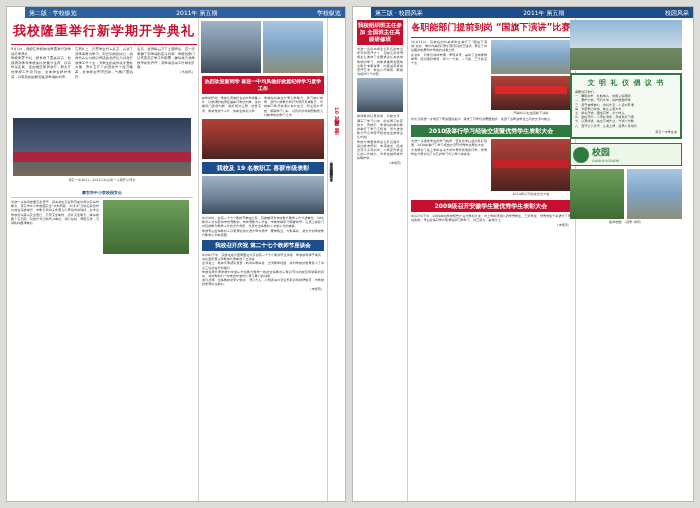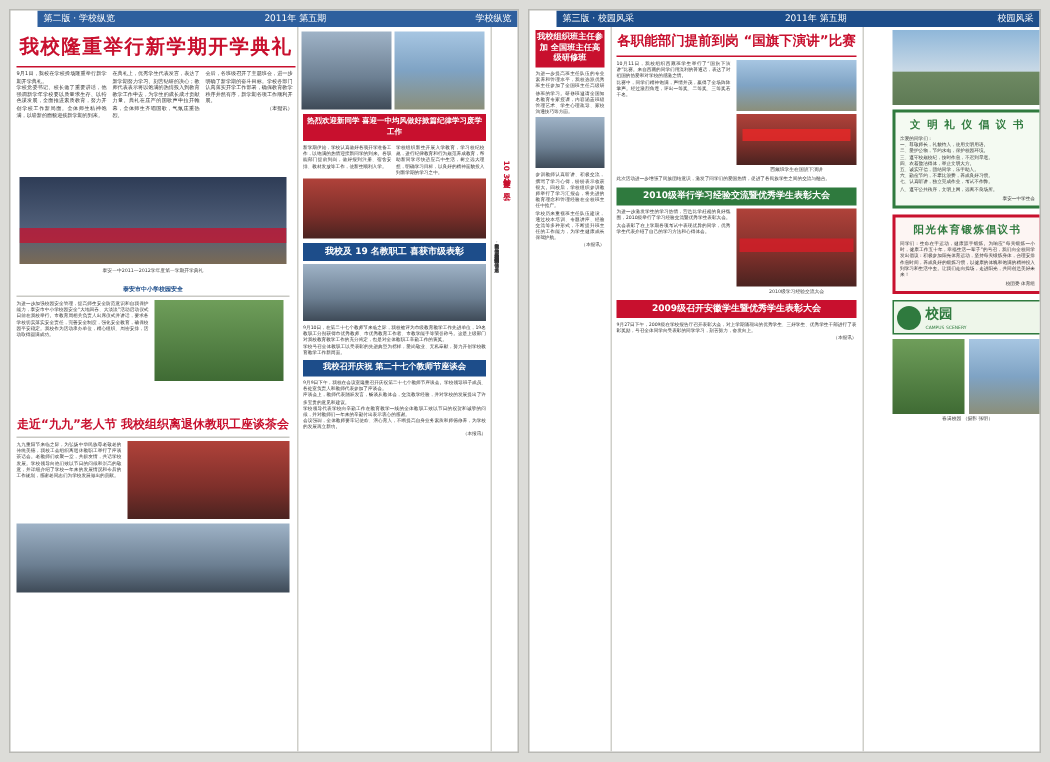--- a/index.html
+++ b/index.html
@@ -97,31 +97,20 @@
       <div class="head-blue" style="font-size:4px;">泰安市中小学校园安全</div>
       <div class="rule"></div>
       <div style="display:flex;gap:4px;margin-top:1px;">
         <div class="col" style="width:88px;">
           <div class="tx s">为进一步加强校园安全管理，提高师生安全防范意识和自我保护能力，泰安市中小学校园安全“大地回春、大淡淡”活动启动仪式日前在我校举行。市教育局相关负责人出席仪式并讲话，要求各学校切实落实安全责任，完善安全制度，强化安全教育，确保校园平安稳定。我校作为活动承办单位，精心组织、周密安排，活动取得圆满成功。</div>
         </div>
         <div class="col photo green" style="width:86px;height:54px;"></div>
       </div>
     </div>
 
-    <div style="position:absolute;left:4px;top:258px;width:182px;">
-      <div class="head-red" style="font-size:8px;padding:1px 0;">走近“九九”老人节 我校组织离退休教职工座谈茶会</div>
-      <div class="rule"></div>
-      <div style="display:flex;gap:4px;margin-top:1px;">
-        <div class="col" style="width:70px;">
-          <div class="tx s">九九重阳节来临之际，为弘扬中华民族尊老敬老的传统美德，我校工会组织离退休教职工举行了座谈茶话会。老教师们欢聚一堂，共叙友情，共话学校发展。学校领导向他们致以节日的问候和崇高的敬意，并详细介绍了学校一年来的发展情况和今后的工作规划，感谢老同志们为学校发展做出的贡献。</div>
-        </div>
-        <div class="col photo crowd" style="width:108px;height:52px;"></div>
-      </div>
-      <div class="photo grp" style="margin-top:3px;width:182px;height:46px;"></div>
-    </div>
 
     <div class="vline" style="left:191px;"></div>
 
     <div style="position:absolute;left:195px;top:58px;width:122px;">
       <div class="banner-red" style="font-size:5px;padding:2px 1px;line-height:7px;">热烈欢迎新同学 喜迎一中均风做好掀篇纪律学习废学工作</div>
       <div style="display:flex;gap:3px;margin-top:2px;">
         <div class="col" style="width:59px;">
             <div class="tx s">新学期伊始，学校认真做好各项开学准备工作，以饱满的热情迎接新同学的到来。各职能部门提前到岗，做好报到注册、宿舍安排、教材发放等工作，使新生顺利入学。</div>
           </div>
         <div class="col" style="width:59px;">
@@ -205,44 +194,39 @@
         </div>
       </div>
 
       <div class="banner-red" style="margin-top:4px;font-size:6px;padding:2px 1px;line-height:8px;">2009级召开安徽学生暨优秀学生表彰大会</div>
       <div class="tx s" style="margin-top:2px;">9月27日下午，2009级在学校报告厅召开表彰大会，对上学期涌现出的优秀学生、三好学生、优秀学生干部进行了表彰奖励，号召全体同学向受表彰的同学学习，刻苦努力，奋发向上。</div>
       <div class="tx s" style="text-align:right;">（本报讯）</div>
     </div>
 
     <div class="vline" style="left:222px;"></div>
 
-    <div style="position:absolute;left:242px;top:2px;width:100px;">
+    <div style="position:absolute;left:217px;top:2px;width:112px;">
       <div class="photo sky" style="width:112px;height:50px;"></div>
 
       <div class="cert" style="margin-top:3px;padding:3px;">
         <div class="head-green" style="font-size:7px;letter-spacing:1px;">文 明 礼 仪 倡 议 书</div>
         <div class="tx s" style="margin-top:2px;">亲爱的同学们：</div>
         <div>
           <div class="tx s">一、尊敬师长，礼貌待人，使用文明用语。</div>
           <div class="tx s">二、爱护公物，节约水电，保护校园环境。</div>
           <div class="tx s">三、遵守校规校纪，按时作息，不迟到早退。</div>
           <div class="tx s">四、衣着整洁得体，举止文明大方。</div>
           <div class="tx s">五、诚实守信，团结同学，乐于助人。</div>
           <div class="tx s">六、勤俭节约，不攀比浪费，养成良好习惯。</div>
           <div class="tx s">七、认真听讲，独立完成作业，考试不作弊。</div>
           <div class="tx s">八、遵守公共秩序，文明上网，远离不良场所。</div>
         </div>
         <div class="tx s" style="text-align:right;margin-top:2px;">泰安一中学生会</div>
       </div>
 
-      <div class="cert2" style="margin-top:4px;padding:3px;">
-        <div class="head-green" style="font-size:7px;letter-spacing:1px;">阳光体育锻炼倡议书</div>
-        <div class="tx s" style="margin-top:2px;">同学们：生命在于运动，健康源于锻炼。为响应“每天锻炼一小时，健康工作五十年，幸福生活一辈子”的号召，我们向全校同学发出倡议：积极参加阳光体育运动，坚持每天锻炼身体，合理安排作息时间，养成良好的锻炼习惯，以健康的体魄和饱满的精神投入到学习和生活中去。让我们走向操场，走进阳光，共同创造美好未来！</div>
-        <div class="tx s" style="text-align:right;margin-top:2px;">校团委 体育组</div>
-      </div>
 
       <div style="margin-top:4px;display:flex;align-items:center;gap:3px;background:#eef6ea;border:1px solid #2f7a3e;padding:2px;">
         <span class="logo-circle"></span>
         <span>
           <span class="head-green" style="display:block;font-size:9px;text-align:left;">校园</span>
           <span class="small" style="display:block;color:#2f7a3e;">CAMPUS SCENERY</span>
         </span>
       </div>
 
       <div style="display:flex;gap:3px;margin-top:3px;">

